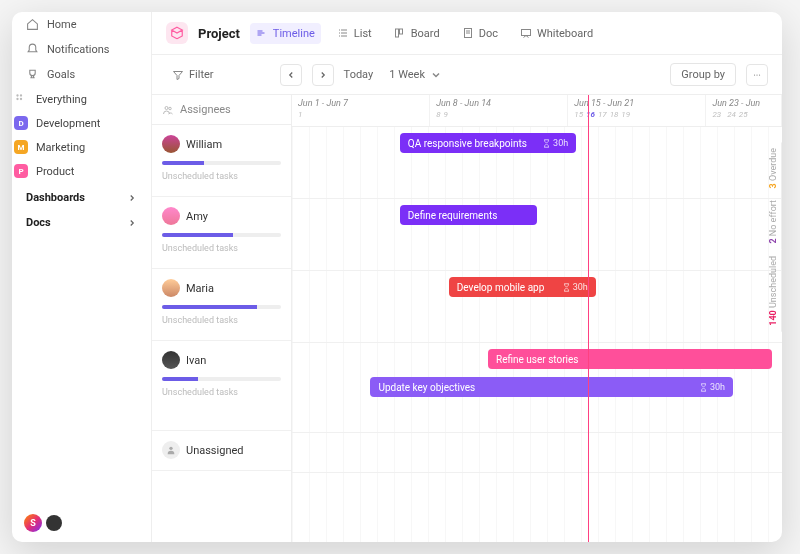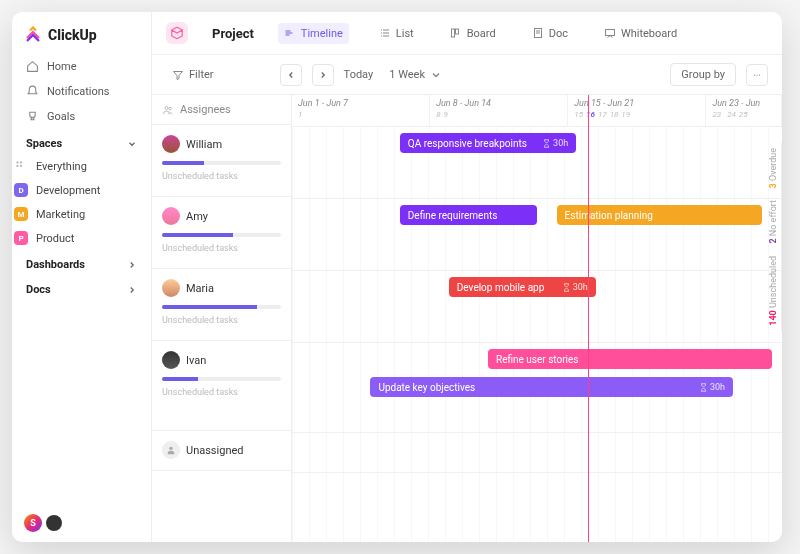--- a/index.html
+++ b/index.html
@@ -13,21 +13,21 @@
 .nav-item svg { width: 13px; height: 13px; }
 .section-head { display: flex; align-items: center; justify-content: space-between; padding: 8px 14px 4px; font-size: 11px; font-weight: 700; color: #222; cursor: pointer; }
 .section-head svg { width: 10px; height: 10px; }
 .space { display: flex; align-items: center; gap: 8px; padding: 5px 2px; font-size: 11px; color: #444; cursor: pointer; }
 .chip { width: 14px; height: 14px; border-radius: 4px; font-size: 8px; font-weight: 700; color: #fff; display: flex; align-items: center; justify-content: center; }
 .spacer { flex: 1; }
 .avatar-row { padding: 10px 12px; display: flex; gap: 4px; align-items: center; }
 .avatar { width: 18px; height: 18px; border-radius: 50%; background: linear-gradient(135deg,#ff8a00,#e52e71,#7b2ff7); color:#fff; display:flex; align-items:center; justify-content:center; font-size:9px; font-weight:700; }
 .mini-av { width: 16px; height: 16px; border-radius: 50%; background:#333; }
 .main { flex: 1; display: flex; flex-direction: column; position: relative; }
-.topbar { display: flex; align-items: center; gap: 24px; padding: 10px 14px; border-bottom: 1px solid #eee; }
+.topbar { display: flex; align-items: center; gap: 10px; padding: 10px 14px; border-bottom: 1px solid #eee; }
 .proj-icon { width: 22px; height: 22px; background: #fde6f0; border-radius: 6px; display: flex; align-items: center; justify-content: center; }
 .proj-icon svg { width: 14px; height: 14px; }
 .proj-title { font-weight: 700; font-size: 13px; color: #222; }
 .view { display: flex; align-items: center; gap: 5px; font-size: 11px; color: #666; cursor: pointer; padding: 4px 6px; border-radius: 4px; }
 .view svg { width: 12px; height: 12px; }
 .view.active { color: #6c5ce7; background:#f1efff; }
 .toolbar { display: flex; align-items: center; gap: 10px; padding: 8px 14px; border-bottom: 1px solid #eee; font-size: 11px; color: #666; }
 .iconbtn { width: 22px; height: 22px; border: 1px solid #e5e5e5; border-radius: 4px; display: flex; align-items: center; justify-content: center; cursor: pointer; }
 .iconbtn svg { width: 10px; height: 10px; }
 .pill { border: 1px solid #e5e5e5; border-radius: 4px; padding: 4px 10px; cursor: pointer; }
@@ -65,54 +65,40 @@
 .c-unsched .num { color: #e91e63; }
 .grey-av { width:18px; height:18px; border-radius:50%; background:#eee; display:flex; align-items:center; justify-content:center; }
 .grey-av svg { width:10px; height:10px; fill:#aaa;}
 </style>
 </head>
 <body>
 
 <div class="app">
 
   <div class="sidebar">
-    <div class="logo-row">
-      <svg class="logo-mark" viewBox="0 0 24 24">
-        <path d="M4 16 L12 8 L20 16" fill="none" stroke="#ff4f9a" stroke-width="3"></path>
-        <path d="M4 20 L12 12 L20 20" fill="none" stroke="#7b2ff7" stroke-width="3"></path>
-        <path d="M8 6 L12 2 L16 6" fill="none" stroke="#f5a623" stroke-width="3"></path>
-      </svg>
-      <span class="logo-text">ClickUp</span>
-    </div>
 
     <div class="nav-item">
       <svg viewBox="0 0 24 24" fill="none" stroke="#888" stroke-width="2">
           <path d="M3 11 L12 3 L21 11 V21 H3 Z"></path>
         </svg>
       <span>Home</span>
     </div>
     <div class="nav-item">
       <svg viewBox="0 0 24 24" fill="none" stroke="#888" stroke-width="2">
           <path d="M6 8 a6 6 0 0 1 12 0 v5 l2 3 H4 l2-3 Z"></path>
         </svg>
       <span>Notifications</span>
     </div>
     <div class="nav-item">
       <svg viewBox="0 0 24 24" fill="none" stroke="#888" stroke-width="2">
           <path d="M7 4 h10 v5 a5 5 0 0 1 -10 0 Z M10 14 v4 h4 v-4 M8 18 h8"></path>
         </svg>
       <span>Goals</span>
     </div>
 
-    <div class="section-head">
-      <span>Spaces</span>
-      <svg viewBox="0 0 24 24" fill="none" stroke="#666" stroke-width="3">
-          <path d="M6 9 l6 6 l6-6"></path>
-        </svg>
-    </div>
     <div class="space">
       <svg width="14" height="14" viewBox="0 0 24 24" fill="#bbb">
           <circle cx="6" cy="6" r="2"></circle>
           <circle cx="12" cy="6" r="2"></circle>
           <circle cx="6" cy="12" r="2"></circle>
           <circle cx="12" cy="12" r="2"></circle>
         </svg>
       <span>Everything</span>
     </div>
     <div class="space">
@@ -343,23 +329,20 @@
                     <path d="M6 2 h12 M6 22 h12 M7 2 v4 l5 5 l5-5 V2 M7 22 v-4 l5-5 l5 5 v4"></path>
                   </svg>
                   <span>30h</span>
                 </span>
             </div>
           </div>
           <div class="lane" style="height:72px">
             <div class="bar" style="left:22%; width:28%; top:6px; background:#7b2ff7">
               <span>Define requirements</span>
             </div>
-            <div class="bar" style="left:54%; width:42%; top:6px; background:#f5a623">
-              <span>Estimation planning</span>
-            </div>
           </div>
           <div class="lane" style="height:72px">
             <div class="bar" style="left:32%; width:30%; top:6px; background:#ef4444">
               <span>Develop mobile app</span>
               <span class="hours">
                   <svg width="9" height="9" viewBox="0 0 24 24" fill="none" stroke="#fff" stroke-width="2">
                     <path d="M6 2 h12 M6 22 h12 M7 2 v4 l5 5 l5-5 V2 M7 22 v-4 l5-5 l5 5 v4"></path>
                   </svg>
                   <span>30h</span>
                 </span>

